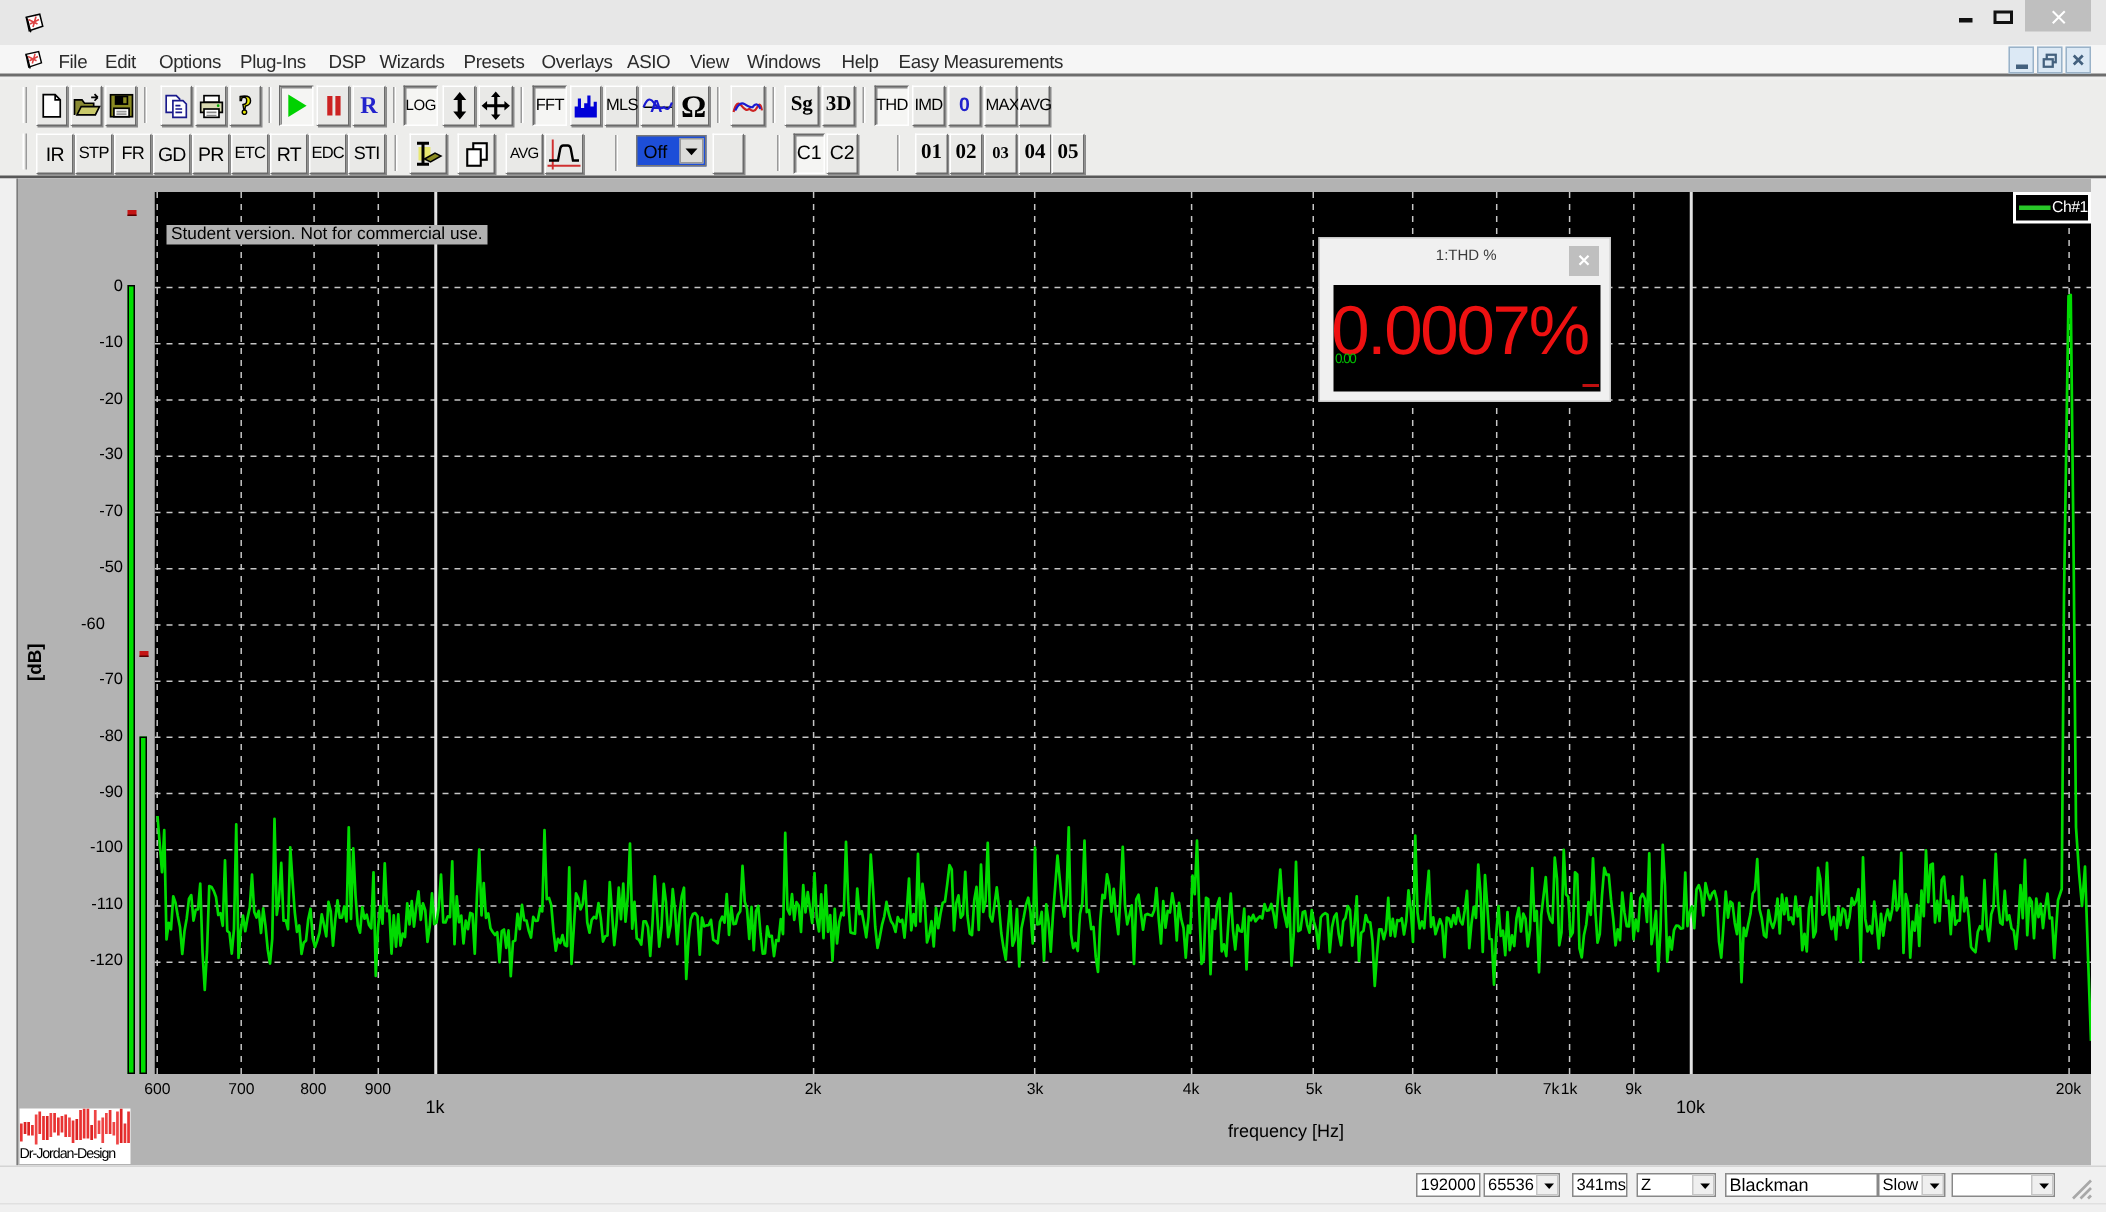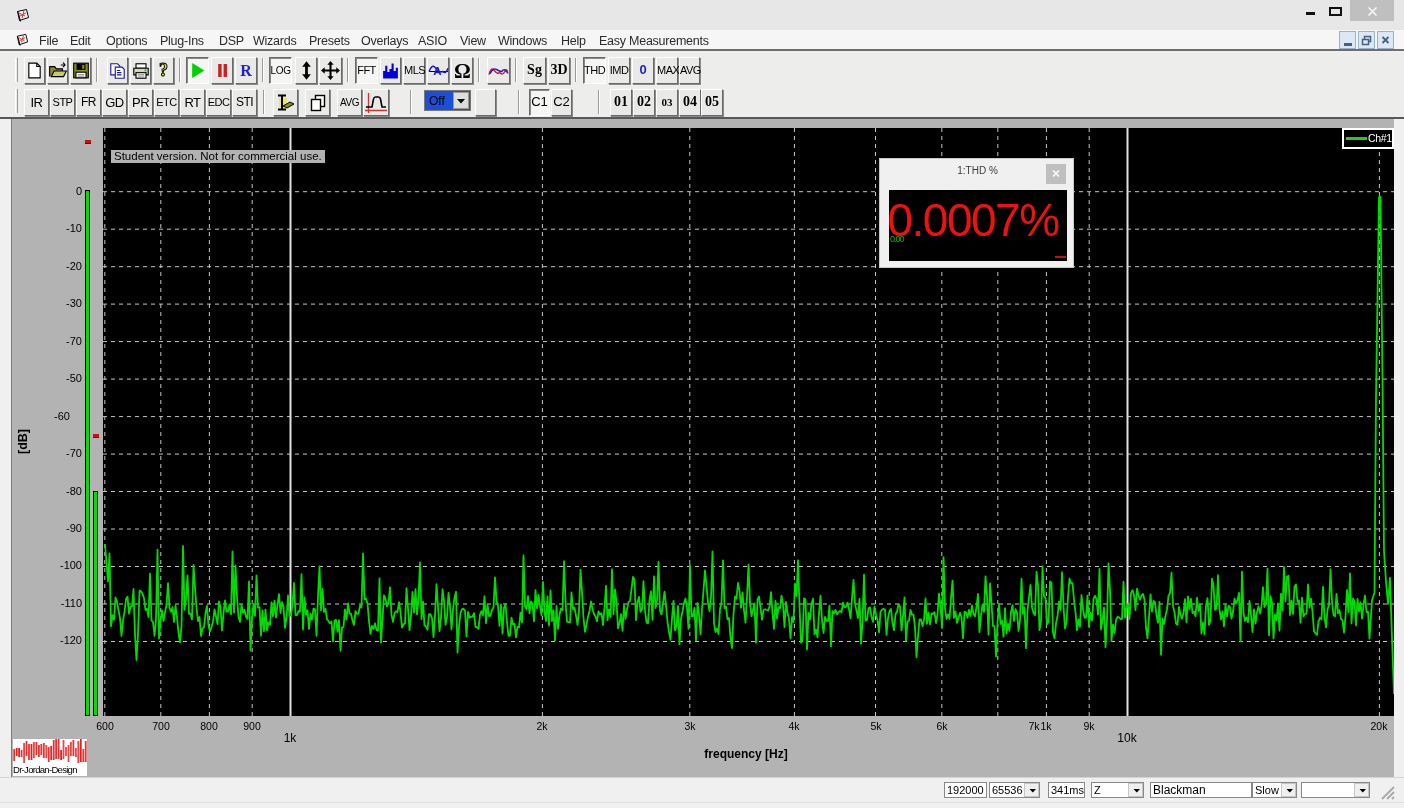--- a/index.html
+++ b/index.html
@@ -258,21 +258,21 @@
         <div class="abs" style="left:658px;top:601px;width:40px;text-align:center;font-size:10.5px;color:#000">3k</div>
         <div class="abs" style="left:762px;top:601px;width:40px;text-align:center;font-size:10.5px;color:#000">4k</div>
         <div class="abs" style="left:844px;top:601px;width:40px;text-align:center;font-size:10.5px;color:#000">5k</div>
         <div class="abs" style="left:910px;top:601px;width:40px;text-align:center;font-size:10.5px;color:#000">6k</div>
         <div class="abs" style="left:1002px;top:601px;width:40px;text-align:center;font-size:10.5px;color:#000">7k</div>
         <div class="abs" style="left:1014px;top:601px;width:40px;text-align:center;font-size:10.5px;color:#000">1k</div>
         <div class="abs" style="left:1057px;top:601px;width:40px;text-align:center;font-size:10.5px;color:#000">9k</div>
         <div class="abs" style="left:1347px;top:601px;width:40px;text-align:center;font-size:10.5px;color:#000">20k</div>
         <div class="abs" style="left:258px;top:612px;width:40px;text-align:center;font-size:12px;color:#000">1k</div>
         <div class="abs" style="left:1095px;top:612px;width:40px;text-align:center;font-size:12px;color:#000">10k</div>
-        <div class="abs" style="left:584px;top:628px;width:300px;text-align:center;font-size:12px;font-weight:bold;color:#000">frequency [Hz]</div>
+        <div class="abs" style="left:584px;top:628px;width:300px;text-align:right;font-size:12px;font-weight:normal;color:#000">frequency [Hz]</div>
         <div class="abs" style="left:73px;top:71px;width:5px;height:526px;border:1px solid #000;background:#00e000"></div>
         <div class="abs" style="left:81px;top:372px;width:5px;height:225px;border:1px solid #000;background:#00e000"></div>
         <div class="abs" style="left:73px;top:21px;width:6px;height:4px;background:#c41414;border-bottom:1px solid #500"></div>
         <div class="abs" style="left:81px;top:315px;width:6px;height:4px;background:#c41414;border-bottom:1px solid #500"></div>
         <div class="abs" style="left:99px;top:31px;background:#b2b2b2;color:#000;font-size:11.5px;padding:0 3px;line-height:13px">Student version. Not for commercial use.</div>
         <div class="abs" style="left:1330px;top:9px;width:52px;height:21px;background:#000;border:2px solid #fff">
           <div class="abs" style="left:2px;top:7px;width:21px;height:3px;background:#28c828"></div>
           <div class="abs" style="left:24px;top:2px;font-size:10.5px;color:#fff;letter-spacing:-0.3px;white-space:nowrap">Ch#1</div>
         </div>
         <div class="abs" style="left:867px;top:39px;width:195px;height:110px;background:#f0f0f0;border:1px solid #c8c8c8">

